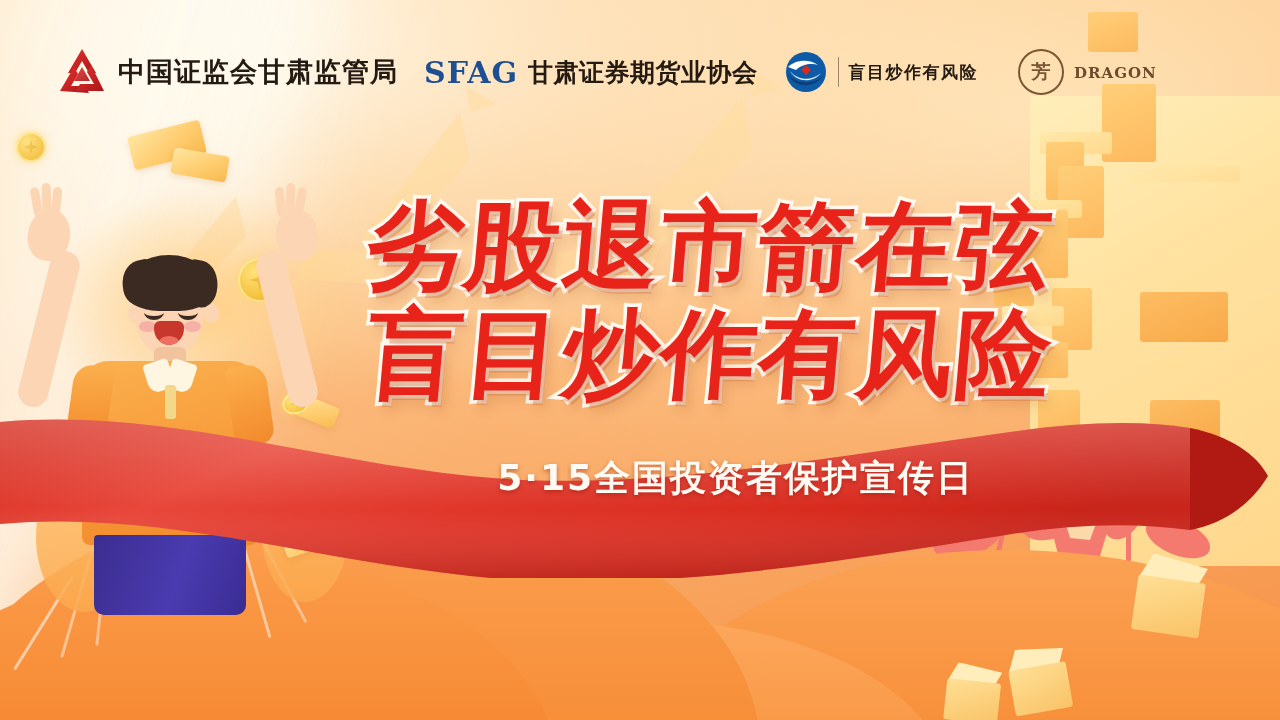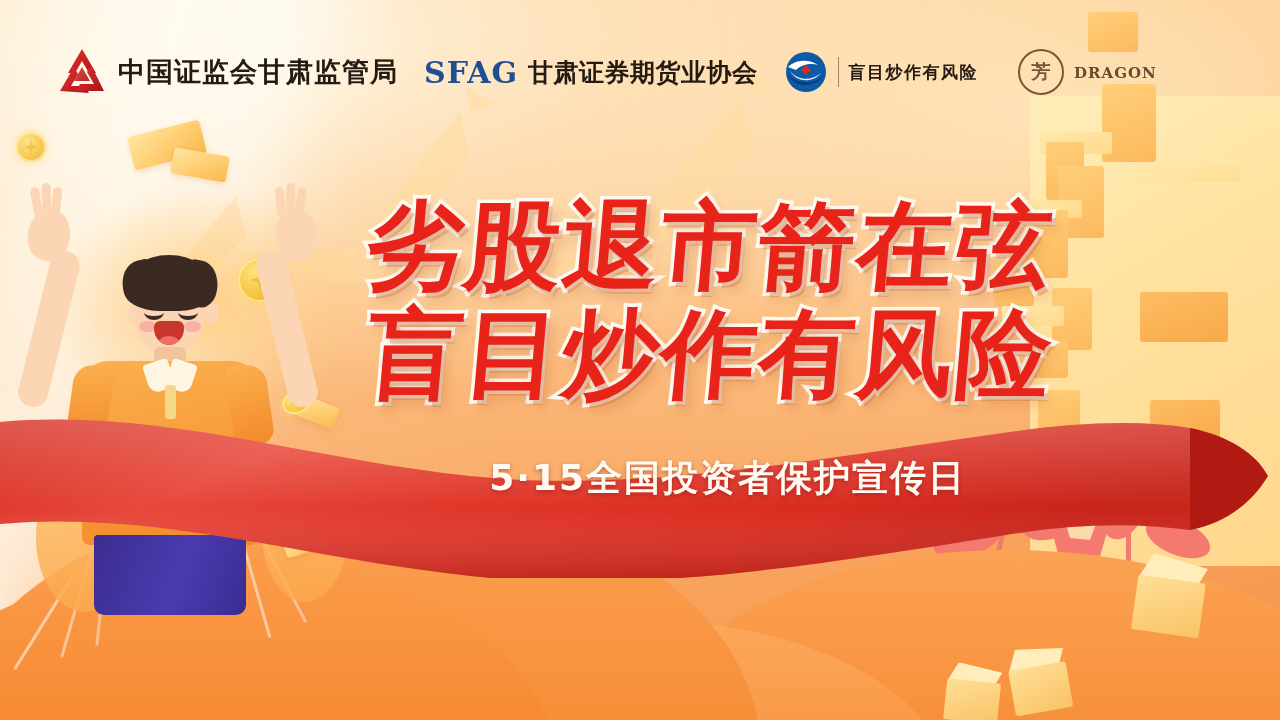--- a/index.html
+++ b/index.html
@@ -148,21 +148,21 @@
     -webkit-text-stroke:7px #fffaf0;
     paint-order:stroke fill;
     text-shadow:
       4px 5px 0 rgba(196,96,40,.30),
       7px 9px 12px rgba(170,80,30,.22);
     transform:skewX(-5deg);
   }
   .hl-line.l2{margin-top:6px;}
 
   .ribbon-text{
-    position:absolute;left:0;top:0;width:1188px;
+    position:absolute;left:8px;top:0;width:1188px;
     font-family:"DejaVu Sans","Liberation Sans",sans-serif;
     font-weight:700;font-size:36px;letter-spacing:2px;color:#fffaf2;
     text-align:right;padding-right:222px;box-sizing:border-box;
     text-shadow:0 2px 4px rgba(140,20,10,.45);
     white-space:nowrap;
   }
 
   
   .logobar{
     position:absolute;left:0;top:40px;width:1280px;height:64px;

